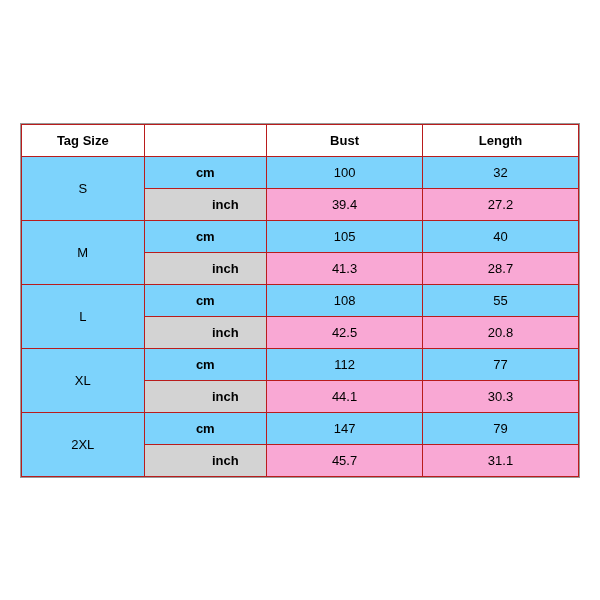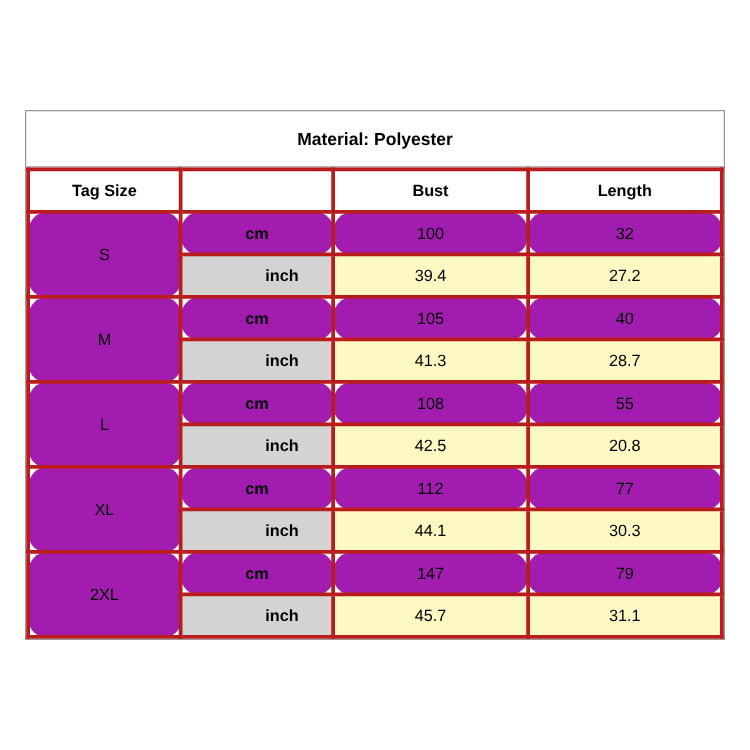--- a/index.html
+++ b/index.html
@@ -30,21 +30,21 @@
       font-size: 14px;
       border-bottom: 1px solid #999;
     }
 
     table {
       width: 100%;
       border-collapse: collapse;
     }
 
     th, td {
-      border: 3px solid #b91c1c;
+      border: 1px solid #b91c1c;
       text-align: center;
       padding: 8px 6px;
     }
 
     thead th {
       font-weight: bold;
       background: #fff;
     }
 
     .tag-size-col {
@@ -57,48 +57,44 @@
 
     .bust-col {
       width: 28%;
     }
 
     .length-col {
       width: 28%;
     }
 
     .row-shaded td {
-      background-color: #fef9c3;
+      background-color: #f9a8d4;
     }
 
     .row-plain td {
-      background-color: #a21caf;
-      border-radius: 14px;
+      background-color: #7dd3fc;
     }
 
     .unit-cell-shaded {
       background-color: #d3d3d3 !important;
       padding-left: 46px;
     }
 
     .tag-cell {
       font-weight: normal;
     }
 
     .unit-cell {
       font-weight: bold;
     }
   </style>
 </head>
 <body>
 
 <div class="table-wrapper">
-  <div class="material-header">
-    <strong>Material: Polyester</strong>
-  </div>
   <table>
     <thead>
       <tr>
         <th class="tag-size-col">Tag Size</th>
         <th class="unit-col"></th>
         <th class="bust-col">Bust</th>
         <th class="length-col">Length</th>
       </tr>
     </thead>
     <tbody id="table-body">

